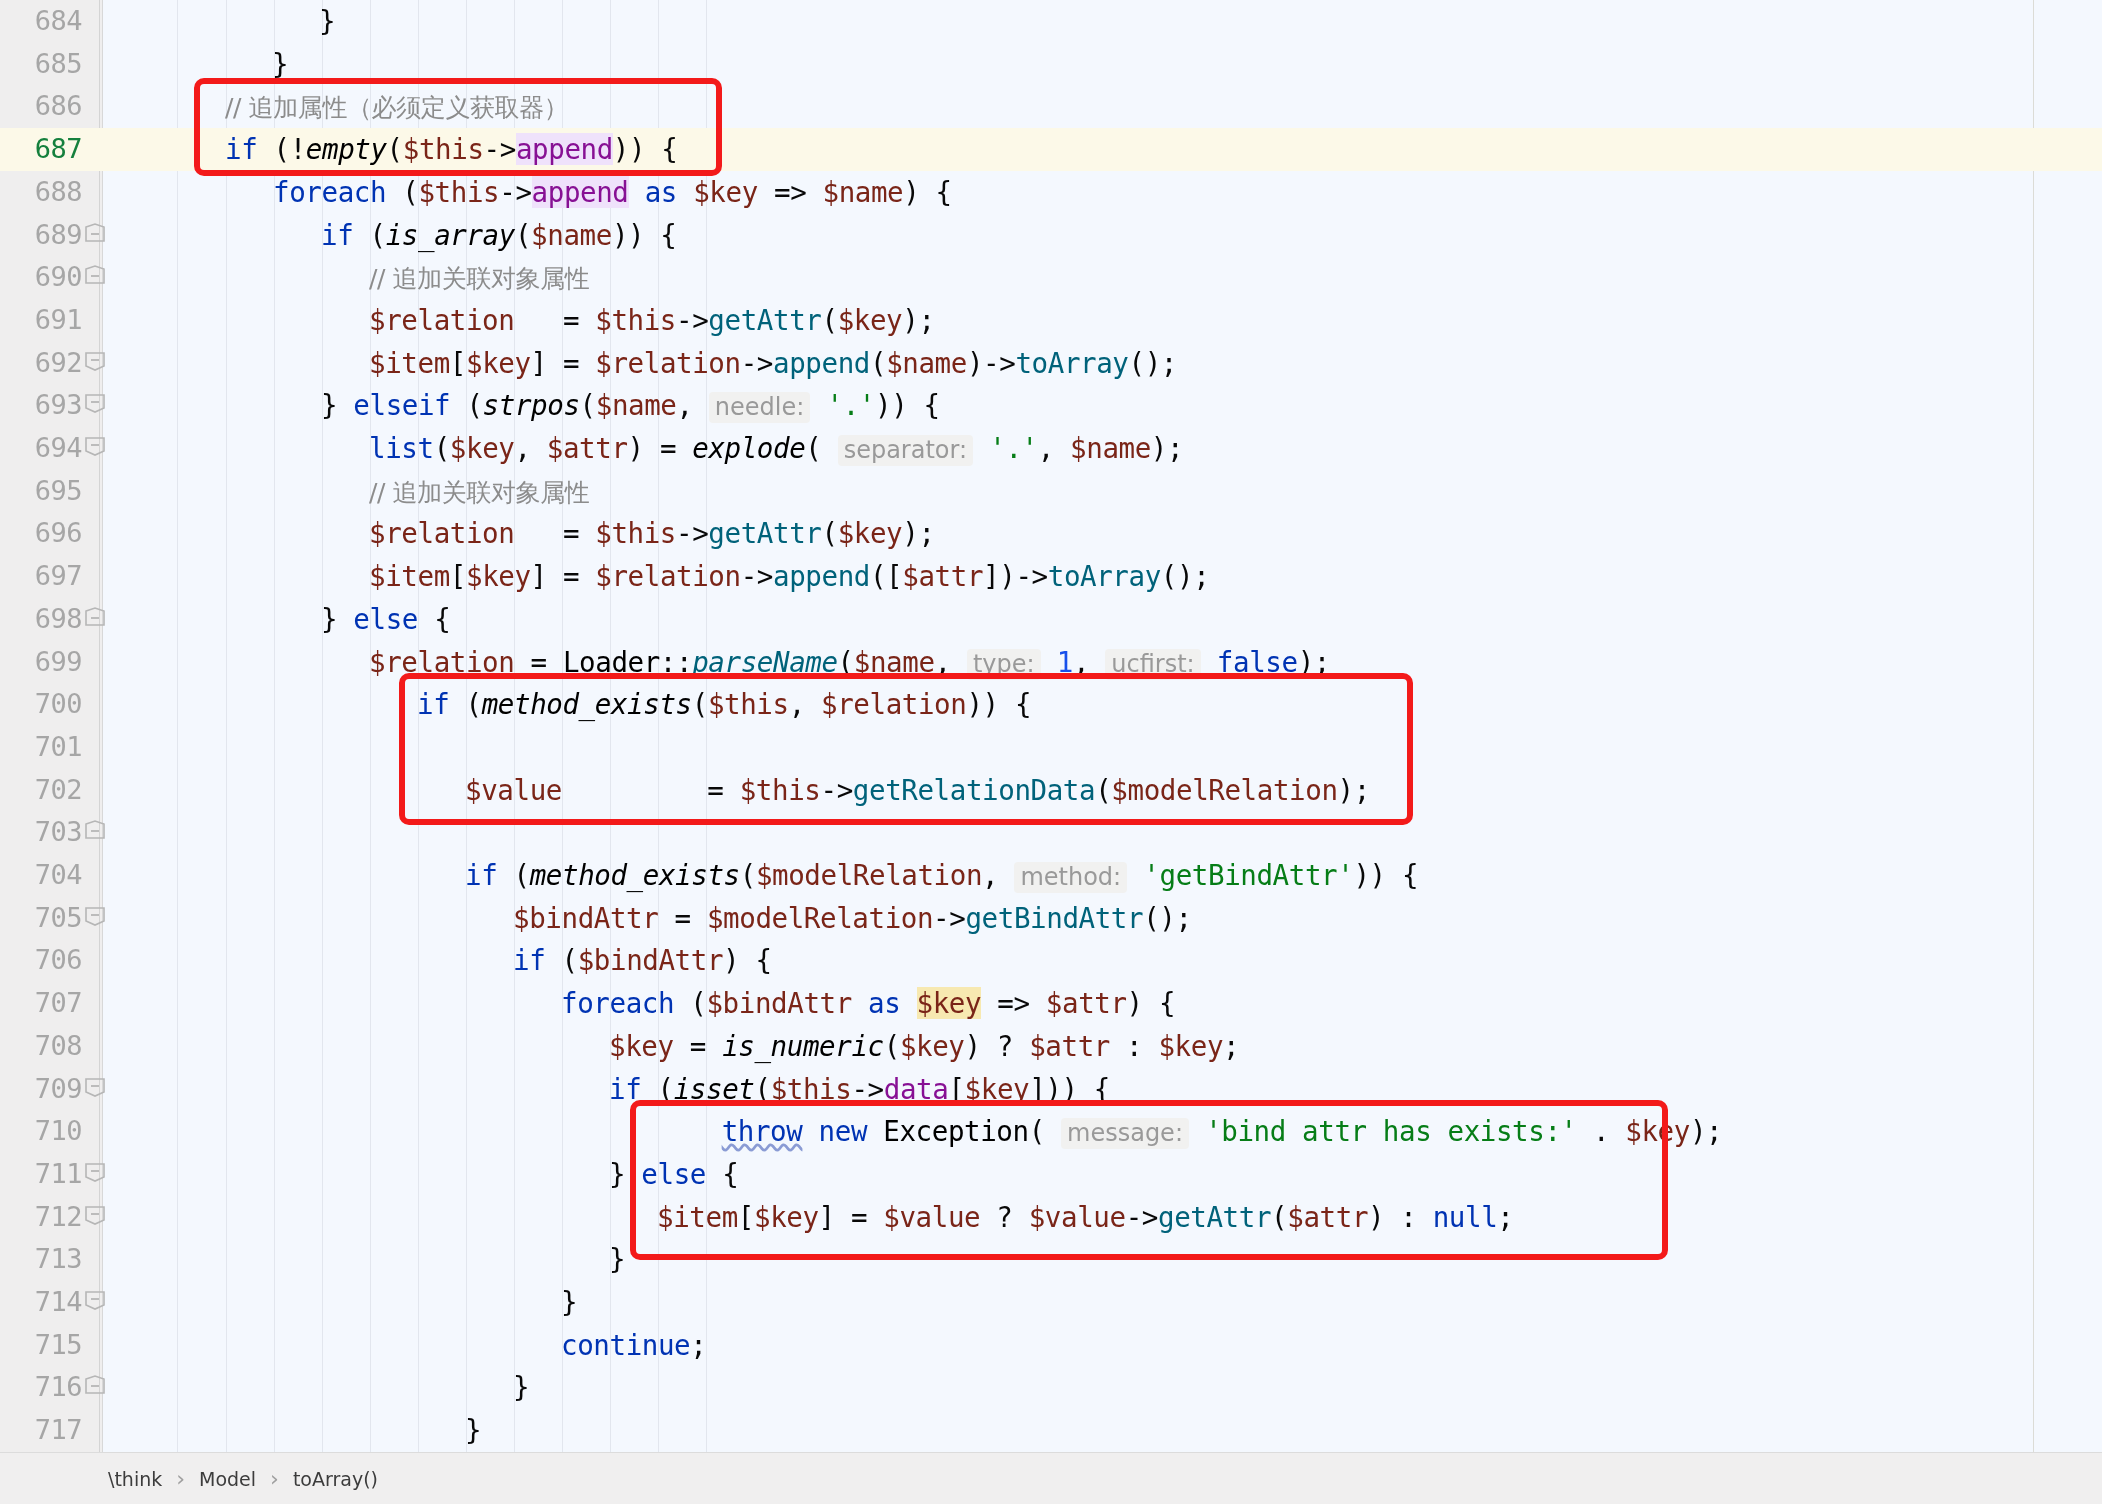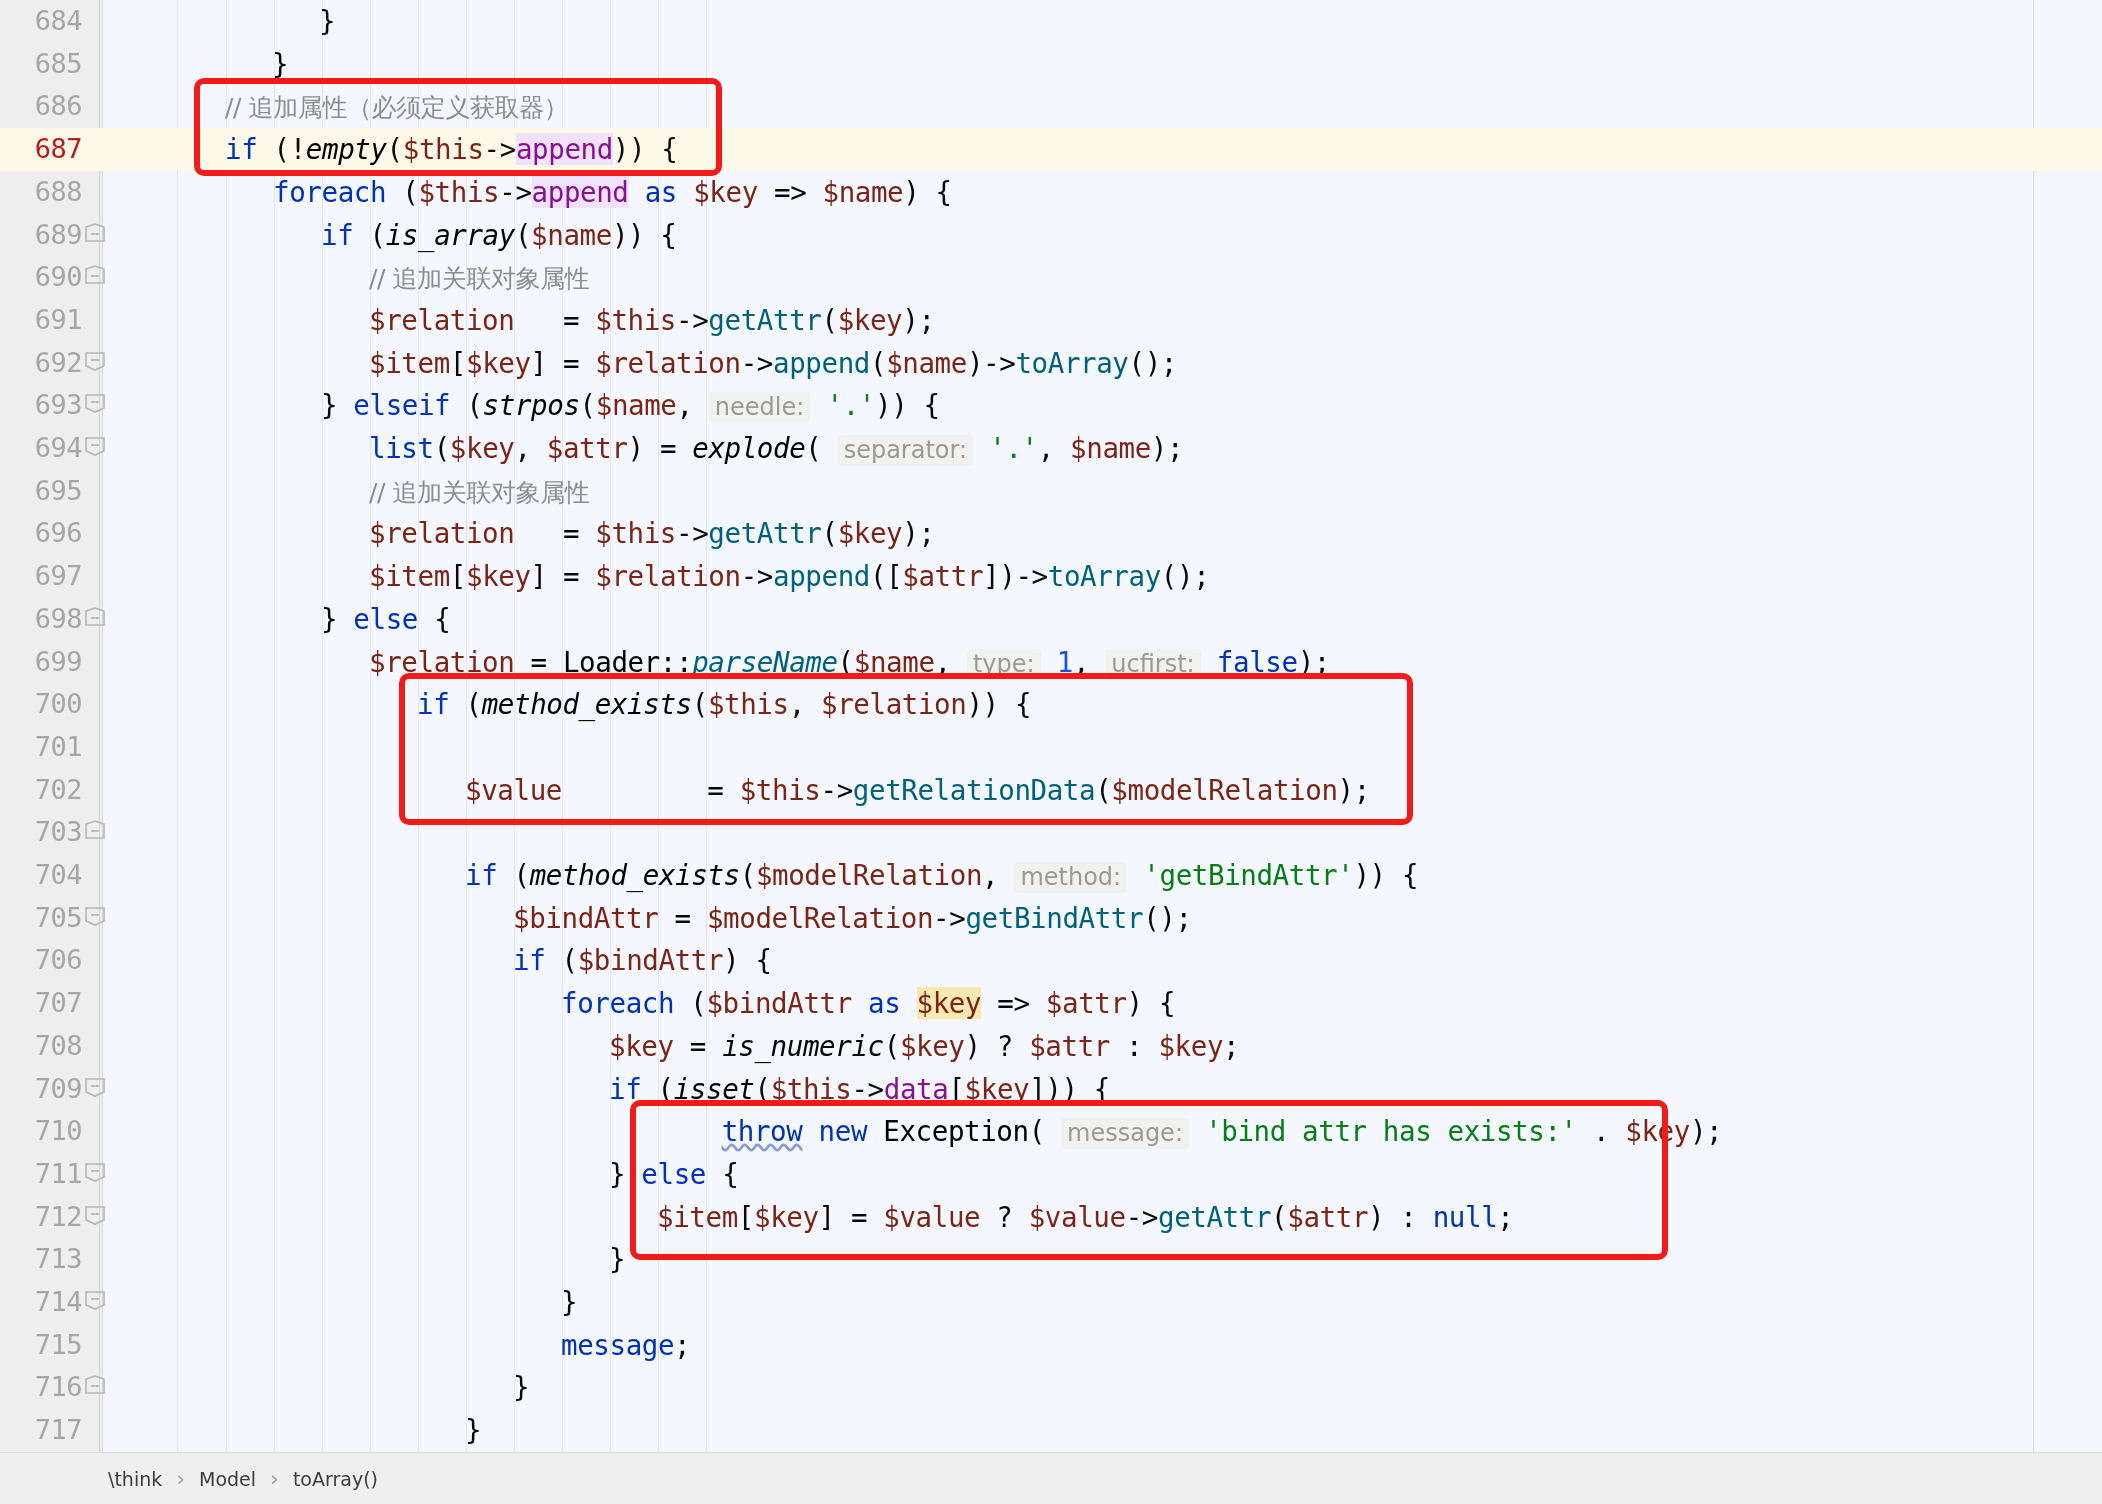--- a/index.html
+++ b/index.html
@@ -37,21 +37,21 @@
   }
 
   .lines { position: absolute; left: 0; top: 0; width: 2102px; }
   .line {
     position: relative;
     height: 42.7px;
     line-height: 42.7px;
     white-space: pre;
   }
   .line.current { background: #fcf9e8; }
-  .line.current .ln { background: #fcf9e8; color: #b91c1c; }
+  .line.current .ln { background: #fcf9e8; color: #15803d; }
 
   .ln {
     position: absolute; left: 0; top: 0;
     width: 96px; height: 42.7px;
     text-align: right;
     padding-right: 14px;
     color: #a6a6a6;
     font-size: 27px;
     font-family: "DejaVu Sans Mono", monospace;
     letter-spacing: -0.5px;
@@ -389,21 +389,21 @@
 
       <div class="line" style="top:1281px;position:absolute;width:1694px">
         <div class="ln">714</div>
         <div class="fold"><span class="glyph">
           </span></div>
         <div class="code" style="left:561px"><span class="plain">}</span></div>
       </div>
 
       <div class="line" style="top:1323.7px;position:absolute;width:2102px">
         <div class="ln">715</div>
-        <div class="code" style="left:561px"><span class="kw">message</span><span class="plain">;</span></div>
+        <div class="code" style="left:561px"><span class="kw">continue</span><span class="plain">;</span></div>
       </div>
 
       <div class="line" style="top:1366.4px;position:absolute;width:2102px">
         <div class="ln">716</div>
         
         <div class="code" style="left:513px"><span class="plain">}</span></div>
       </div>
 
       <div class="line" style="top:1409.1px;position:absolute;width:2102px">
         <div class="ln">717</div>

